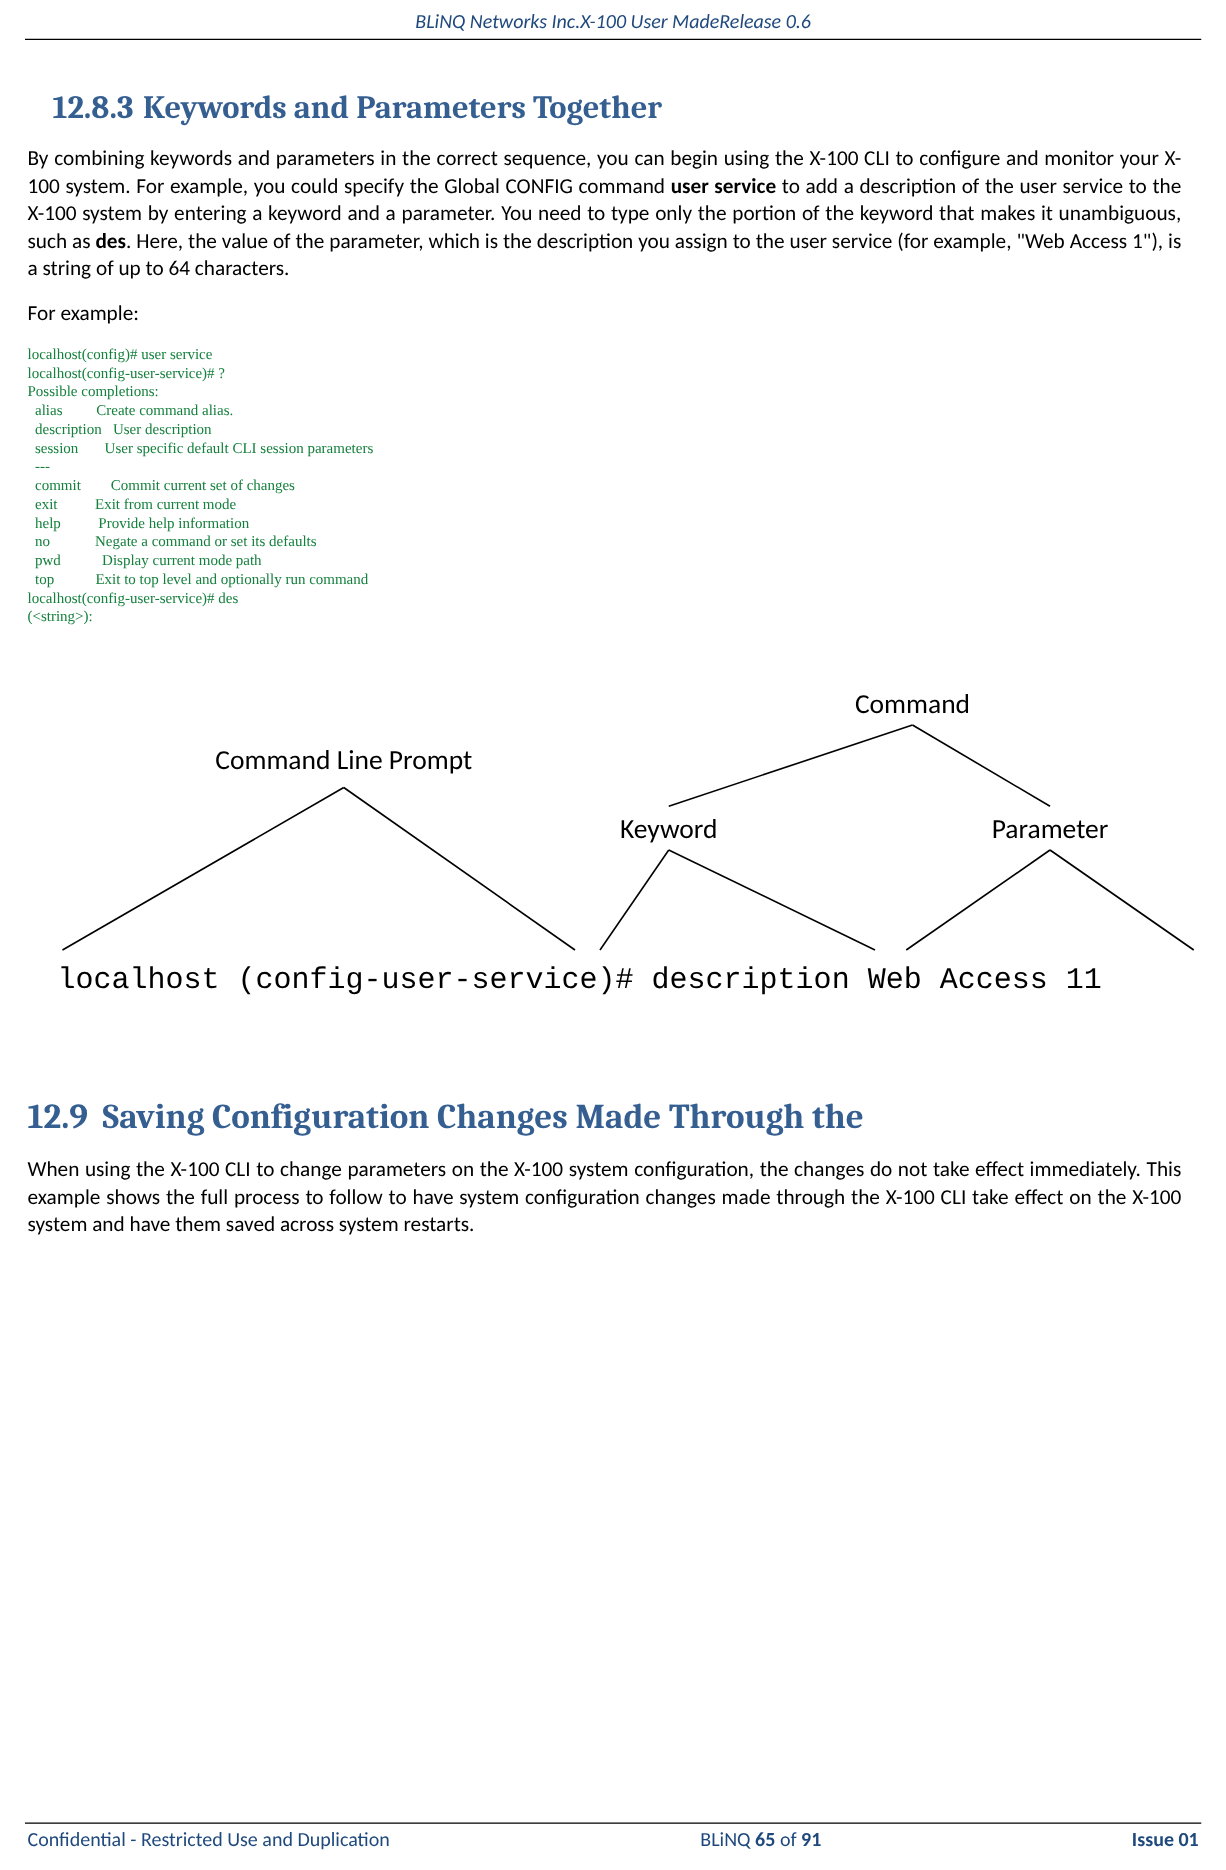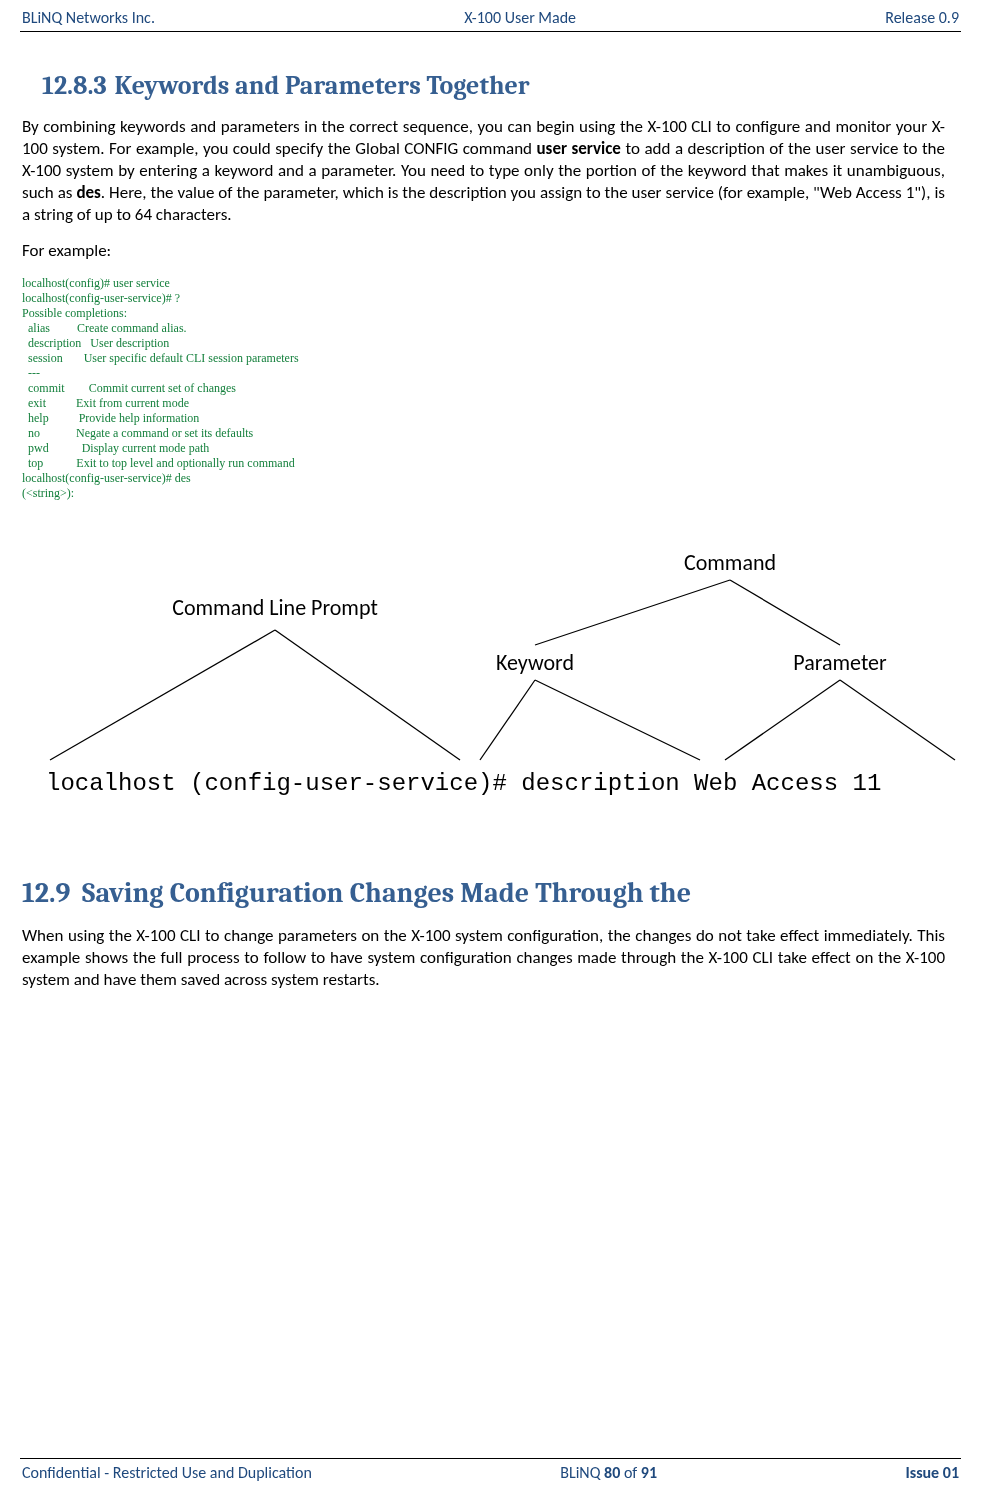--- a/index.html
+++ b/index.html
@@ -18,24 +18,25 @@
     padding: 0 20px;
     position: relative;
   }
   .hr {
     border: none;
     border-top: 1px solid #000;
     margin: 0;
   }
   .header-row {
     display: flex;
-    justify-content: space-between;
+    justify-content: center;
     color: #1f497d;
     font-size: 16px;
     padding: 8px 2px 2px 2px;
+    font-style: italic;
   }
   .section-num {
     color: #365f91;
     font-family: Cambria, 'Times New Roman', serif;
     font-weight: bold;
     font-size: 26px;
     margin: 38px 0 12px 22px;
   }
   .section-num .num { margin-right: 2px; }
   .body-text {
@@ -87,21 +88,21 @@
   .footer-row b { font-weight: bold; }
 </style>
 </head>
 <body>
 
 <div class="page">
 
   <div class="header-row">
     <span>BLiNQ Networks Inc.</span>
     <span>X-100 User Made</span>
-    <span>Release 0.9</span>
+    <span>Release 0.6</span>
   </div>
   <hr class="hr">
 
   <h3 class="section-num">
     <span class="num">12.8.3</span>
     <span>Keywords and Parameters Together</span>
   </h3>
 
   <p class="body-text">
     <span>By combining keywords and parameters in the correct sequence, you can begin using the X-100 CLI to configure and monitor your X-100 system. For example, you could specify the Global CONFIG command </span><b>user service</b><span> to add a description of the user service to the X-100 system by entering a keyword and a parameter. You need to type only the portion of the keyword that makes it unambiguous, such as </span><b>des</b><span>. Here, the value of the parameter, which is the description you assign to the user service (for example, "Web Access 1"), is a string of up to 64 characters.</span>
@@ -153,19 +154,19 @@
     </div>
   </div>
 
   <p class="body-text">When using the X-100 CLI to change parameters on the X-100 system configuration, the changes do not take effect immediately. This example shows the full process to follow to have system configuration changes made through the X-100 CLI take effect on the X-100 system and have them saved across system restarts.</p>
 
   <div class="footer">
     <hr class="hr">
     <div class="footer-row">
       <span>Confidential - Restricted Use and Duplication</span>
       <span>
-        <span>BLiNQ </span><b>80</b><span> of </span><b>91</b>
+        <span>BLiNQ </span><b>65</b><span> of </span><b>91</b>
       </span>
       <b>Issue 01</b>
     </div>
   </div>
 
 </div>
 
 </body></html>

